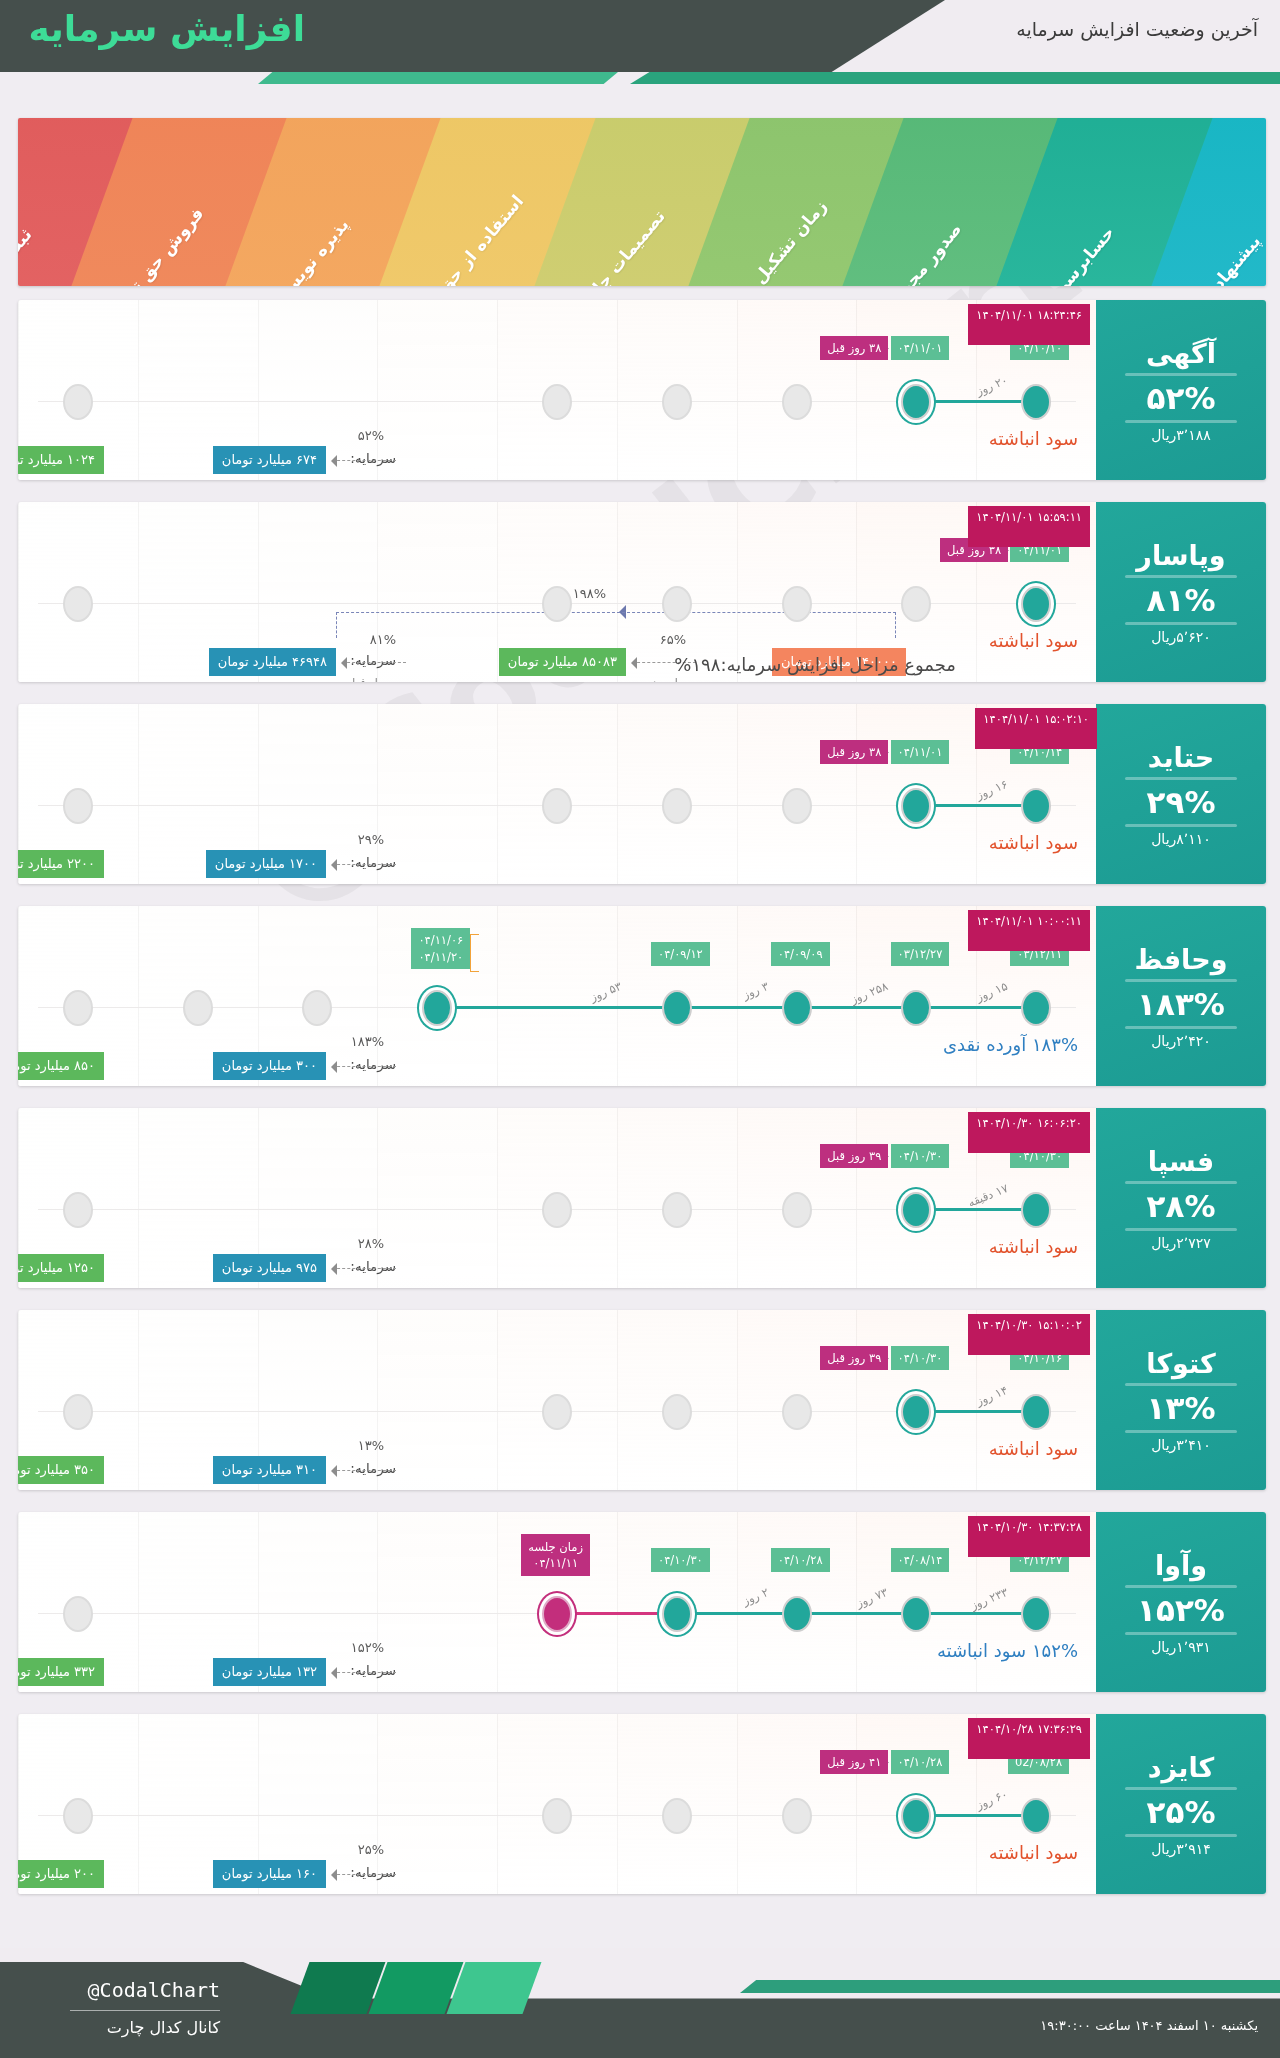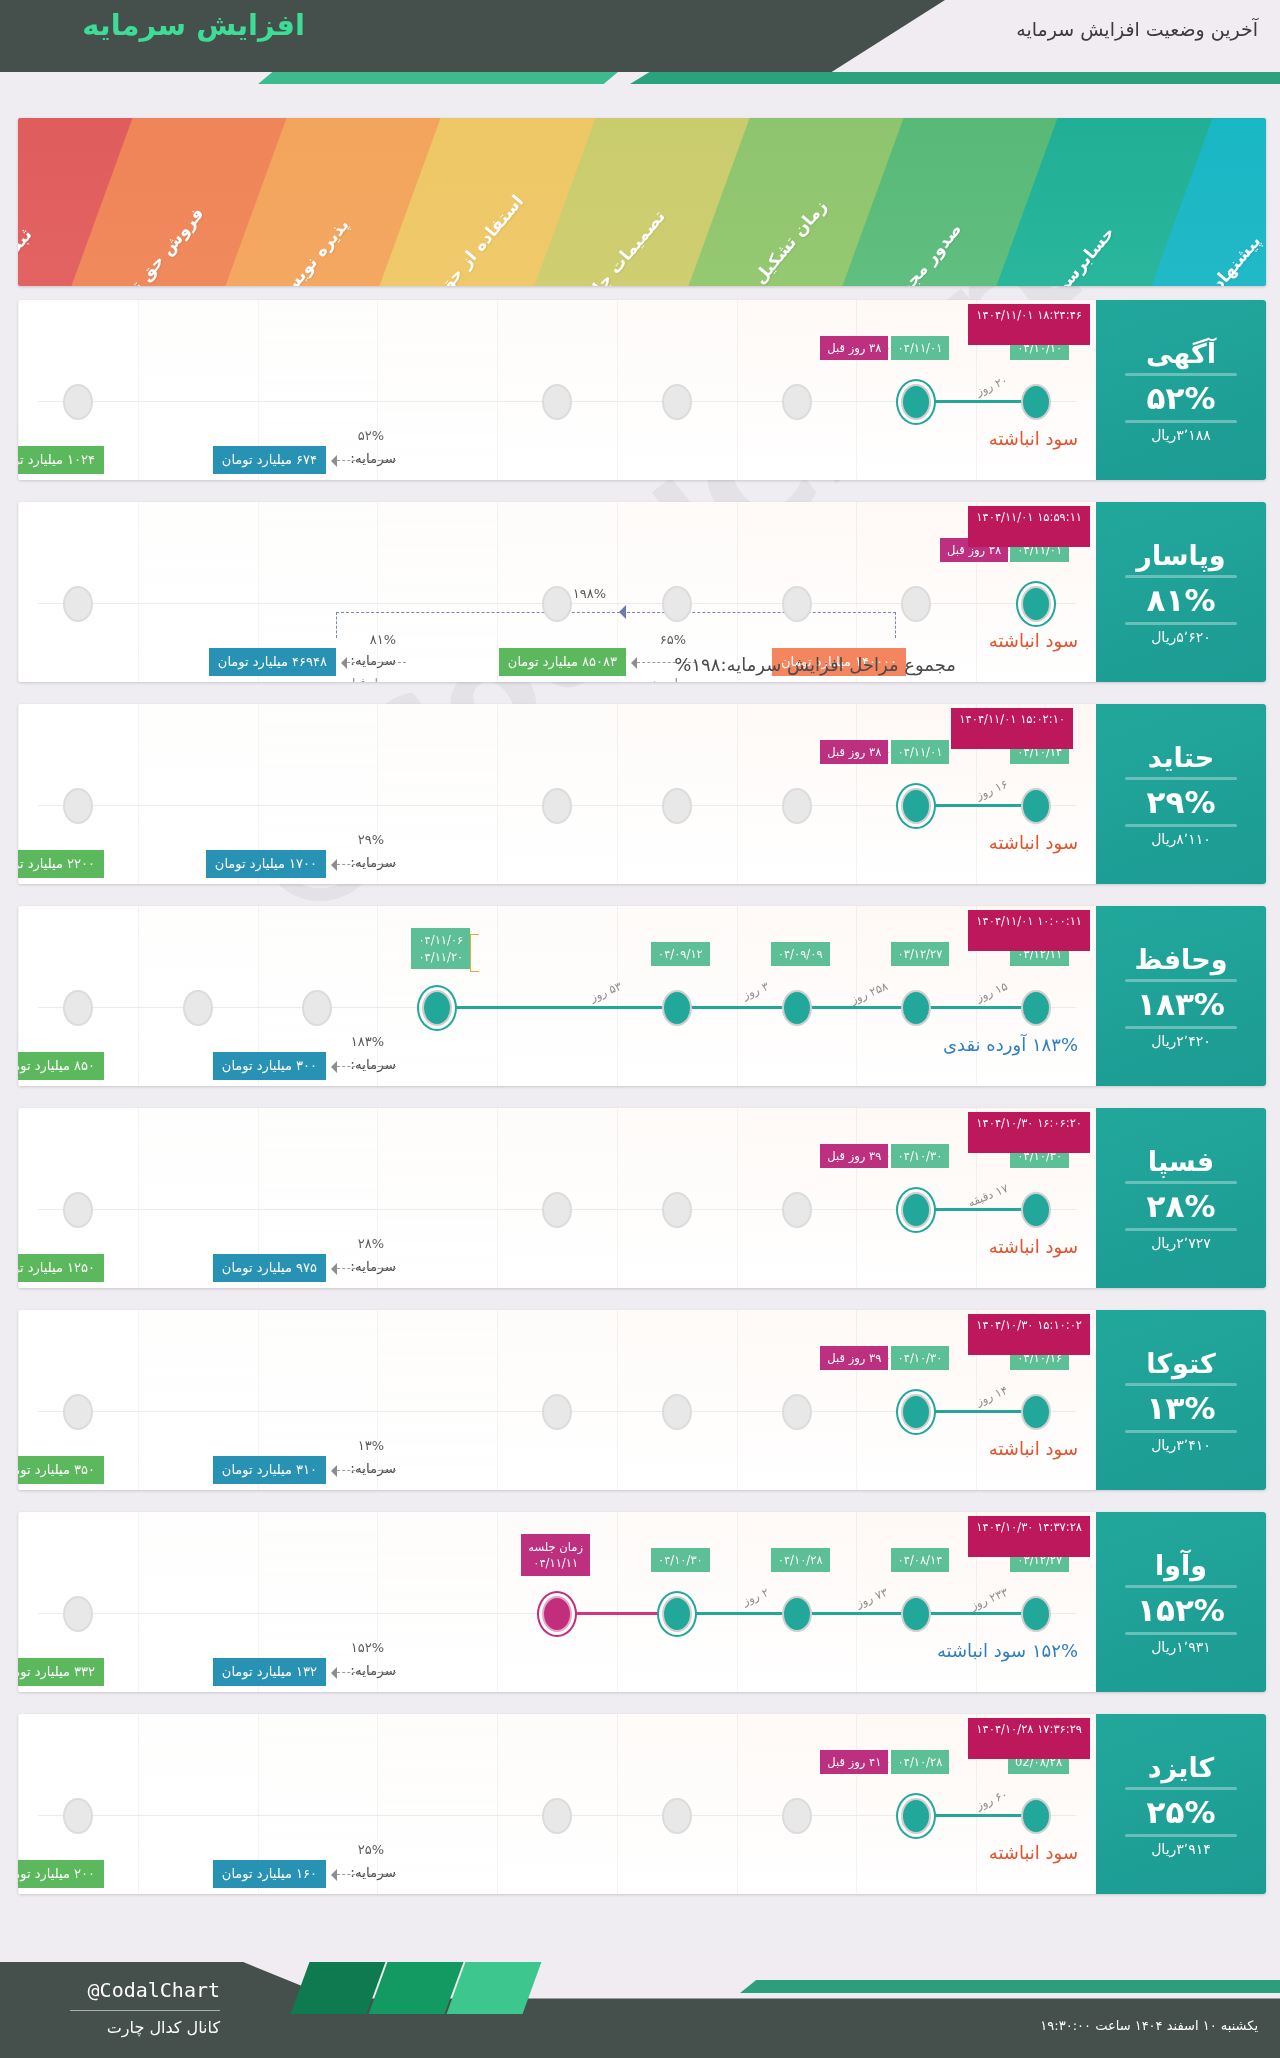--- a/index.html
+++ b/index.html
@@ -10,21 +10,21 @@
     background:#f0edf2;
   }
 
   
   .header{ position:absolute; left:0; top:0; width:1280px; height:72px; background:#f0ecf1; overflow:hidden; }
   .header-dark{
     position:absolute; left:0; top:0; width:945px; height:72px; background:#454f4c;
     clip-path: polygon(0 0, 100% 0, 88% 100%, 0 100%);
   }
   .header-title{
-    position:absolute; right:975px; top:8px; color:#3ddc97; font-size:29px; font-weight:bold;
+    position:absolute; right:975px; top:8px; color:#3ddc97; font-size:36px; font-weight:bold;
     letter-spacing:.5px; direction:rtl;
   }
   .header-sub{
     position:absolute; right:22px; top:18px; color:#3b3b3b; font-size:19px; direction:rtl;
   }
   .header-accent1{ position:absolute; left:258px; top:72px; width:360px; height:12px; background:#3fba8e;
     clip-path:polygon(4% 0,100% 0,96% 100%,0 100%); }
   .header-accent2{ position:absolute; left:630px; top:72px; width:650px; height:12px; background:#2aa37d;
     clip-path:polygon(3% 0,100% 0,100% 100%,0 100%); }
 
@@ -326,21 +326,21 @@
         <div class="chip" style="right: 146.667px; top: 36px;">۰۴/۱۱/۰۱</div>
         <div class="chip daysago" style="right: 207.667px; top: 36px;">۳۸ روز قبل</div>
         <div class="chip-dash" style="right: 195.667px; width: 14px; top: 48px;"></div>
         <div class="note red" style="right: 18px; top: 128px;">سود انباشته</div>
         <div class="cap-label" style="right: 700px; top: 150px;">سرمایه:</div>
         <div class="cap-box blue" style="right: 770px; top: 146px;">۱۷۰۰ میلیارد تومان</div>
         <div class="cap-arrow" style="right: 700px; width: 64px; top: 160px;"></div>
         <div class="cap-pct" style="right: 712px; top: 128px;">۲۹%</div>
         <div class="cap-box green" style="right: 992px; top: 146px;">۲۲۰۰ میلیارد تومان</div>
       </div>
-      <div class="ts-badge" style="right: 193px; margin-left: 42px;">۱۴۰۴/۱۱/۰۱ ۱۵:۰۲:۱۰</div>
+      <div class="ts-badge" style="right: 169px; margin-left: 42px;">۱۴۰۴/۱۱/۰۱ ۱۵:۰۲:۱۰</div>
       <div class="panel">
         <div class="panel-name">حتاید</div>
         <div class="panel-rule"></div>
         <div class="panel-pct">۲۹%</div>
         <div class="panel-rule"></div>
         <div class="panel-price">۸٬۱۱۰ریال</div>
       </div>
     </div>
     <div class="row" style="top: 906px;">
       <div class="row-track">

